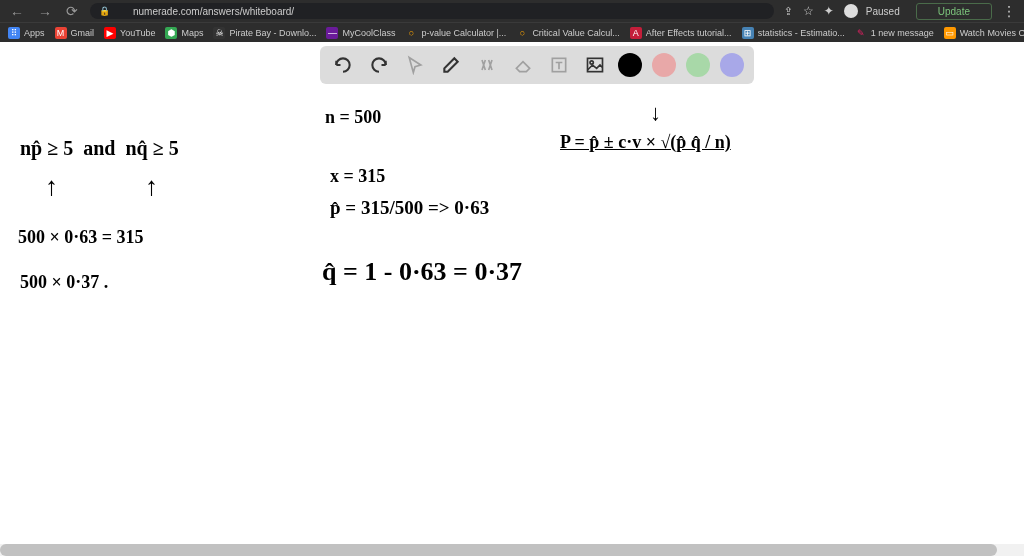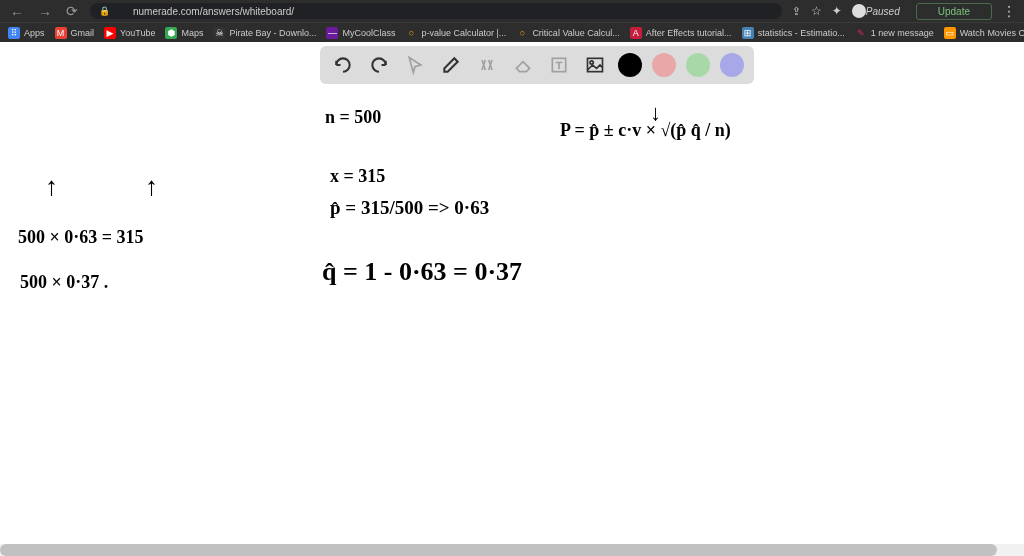--- a/index.html
+++ b/index.html
@@ -54,24 +54,23 @@
     .right-controls {
       display: flex;
       align-items: center;
       gap: 10px;
       color: #ccc;
       font-size: 12px;
     }
     .profile-badge {
       display: flex;
       align-items: center;
-      gap: 0;
+      gap: 8px;
       font-size: 10px;
       color: #ccc;
-      font-style: italic;
     }
     .profile-circle {
       width: 14px;
       height: 14px;
       border-radius: 50%;
       background: #ddd;
     }
     .update-btn {
       border: 1px solid #4a6b4a;
       color: #7cc47c;
@@ -319,29 +318,30 @@
           <circle cx="8" cy="9" r="2"></circle>
           <path d="M3 18 L9 12 L14 16 L18 12 L21 15"></path>
         </svg>
     </div>
     <div class="color-circle" style="background:#000"></div>
     <div class="color-circle" style="background:#e8a8a8"></div>
     <div class="color-circle" style="background:#a8d8a8"></div>
     <div class="color-circle" style="background:#a8a8e8"></div>
   </div>
 
+  <div class="handwriting" style="top:95px;left:20px;font-size:20px;">np̂ ≥ 5  and  nq̂ ≥ 5</div>
   <div class="handwriting" style="top:130px;left:45px;font-size:26px;">↑</div>
   <div class="handwriting" style="top:130px;left:145px;font-size:26px;">↑</div>
   <div class="handwriting" style="top:185px;left:18px;">500 × 0·63 = 315</div>
   <div class="handwriting" style="top:230px;left:20px;">500 × 0·37 .</div>
 
   <div class="handwriting" style="top:65px;left:325px;text-align:right;">n = 500</div>
   <div class="handwriting" style="top:105px;left:330px;margin-top:19px;">x = 315</div>
   <div class="handwriting" style="top:155px;left:330px;font-size:19px;">p̂ = 315/500 =&gt; 0·63</div>
   <div class="handwriting" style="top:215px;left:322px;font-size:26px;">q̂ = 1 - 0·63 = 0·37</div>
 
   <div class="handwriting" style="top:58px;left:650px;font-size:22px;">↓</div>
-  <div class="handwriting" style="top:78px;left:560px;font-size:18px;">P = p̂ ± c·v × √(p̂ q̂ / n)</div>
+  <div class="handwriting" style="top:90px;left:560px;font-size:18px;text-decoration:underline;">P = p̂ ± c·v × √(p̂ q̂ / n)</div>
 
   <div class="scrollbar-h">
     <div class="scrollbar-thumb"></div>
   </div>
 </div>
 
 </body></html>

